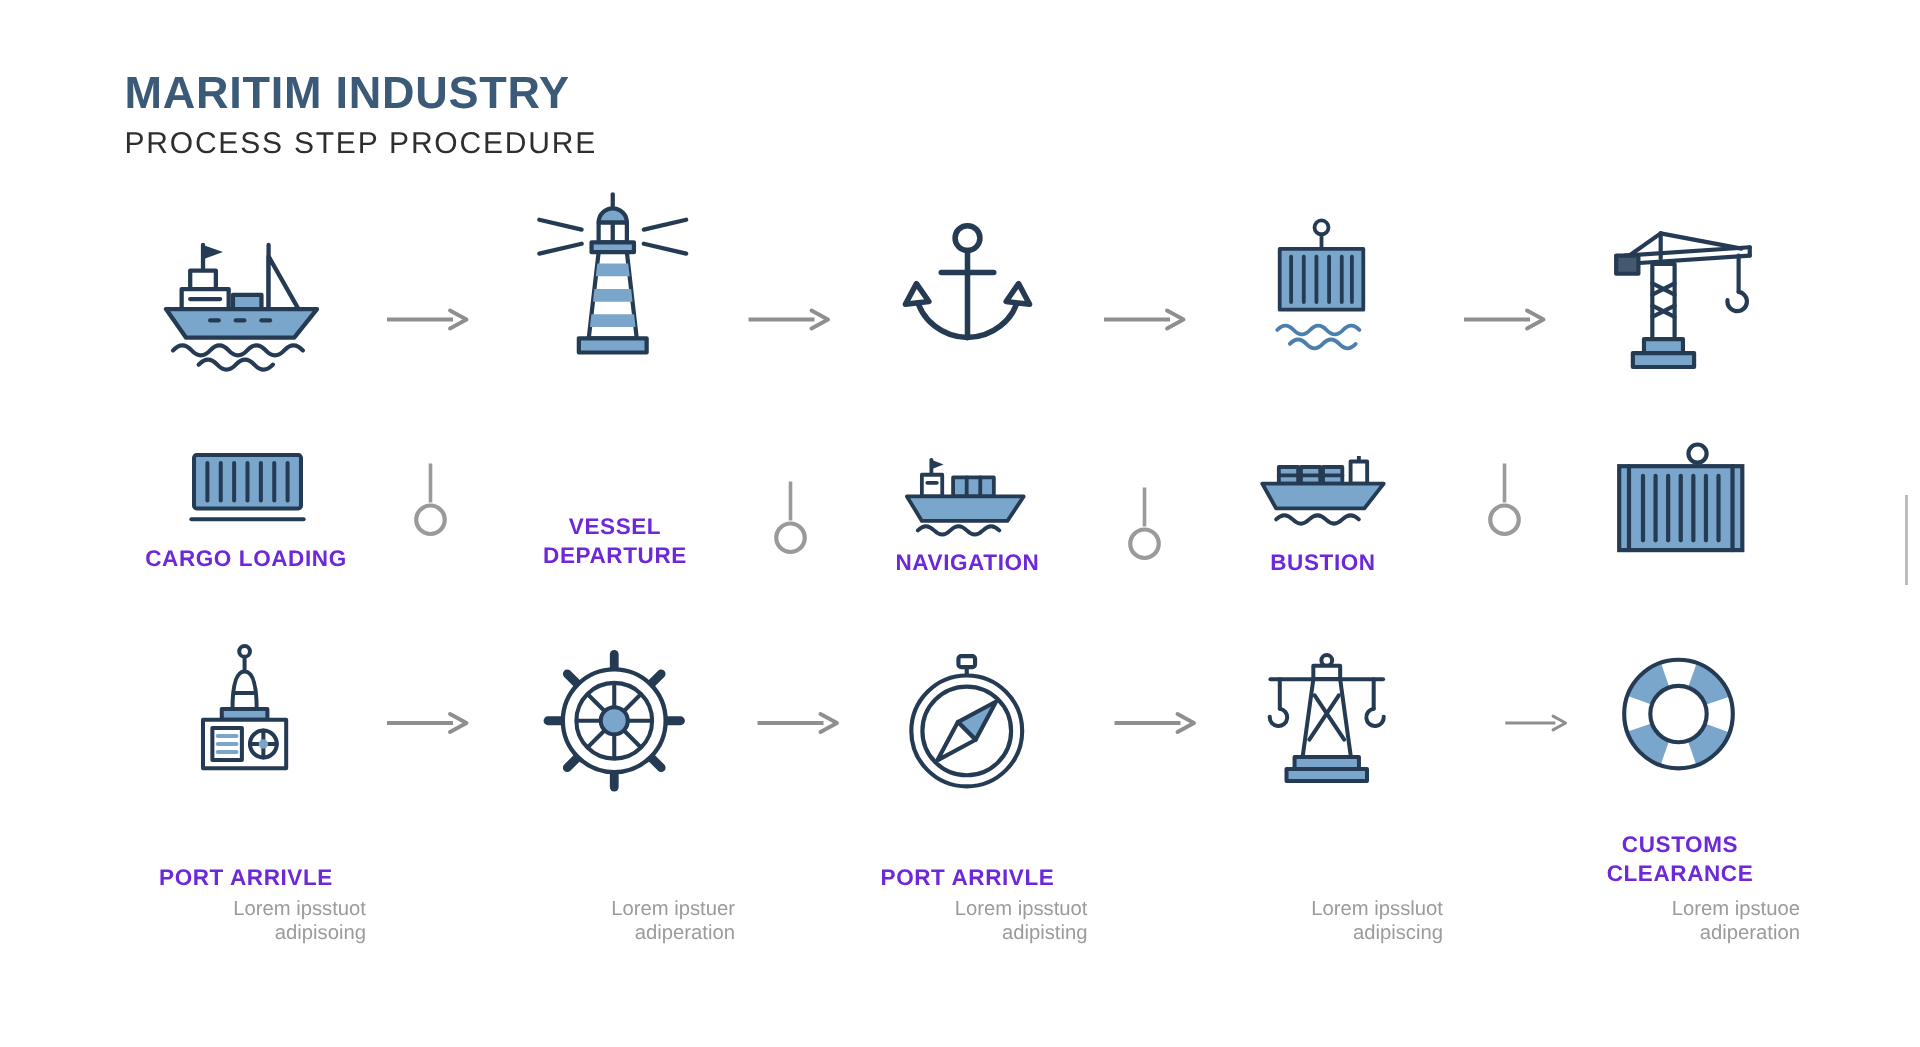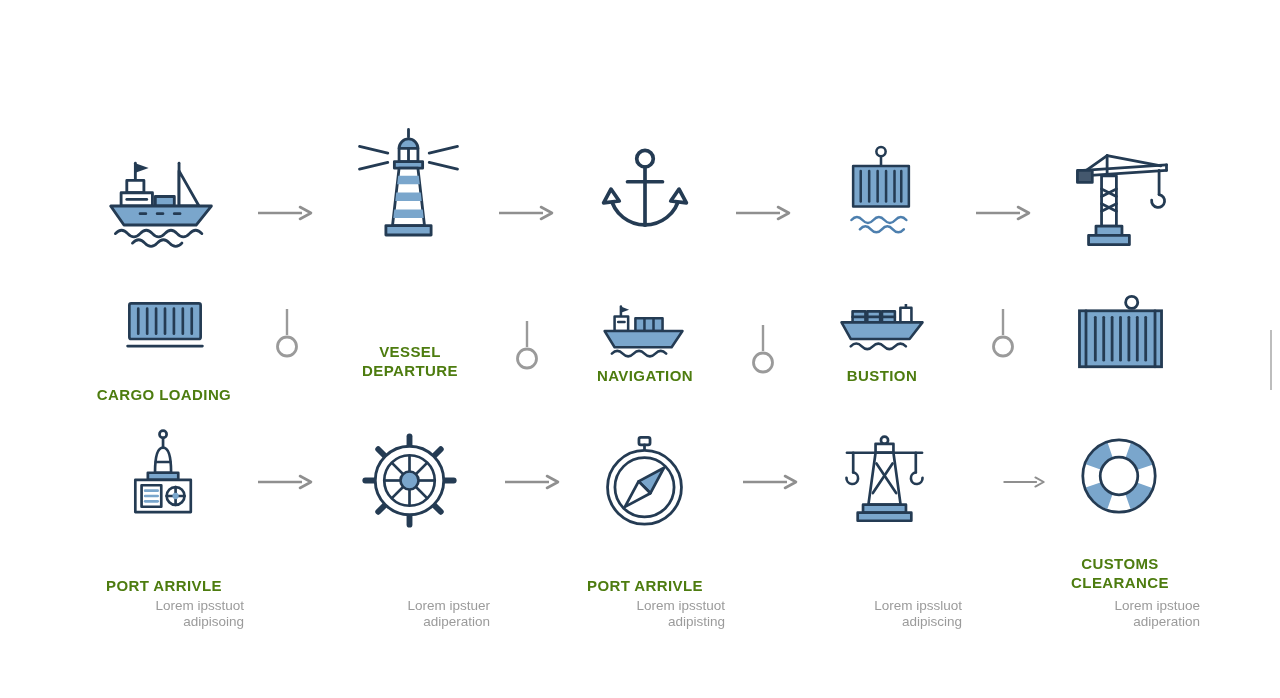--- a/index.html
+++ b/index.html
@@ -2,29 +2,33 @@
 <html><head>
 <meta charset="utf-8">
 <style>
   * { margin:0; padding:0; box-sizing:border-box; }
   html,body { background:#ffffff; }
   body { font-family:"Liberation Sans", sans-serif; }
   .canvas { position:relative; width:1280px; height:698px; background:#ffffff; overflow:hidden; }
   .abs { position:absolute; }
   .title { font-size:30px; font-weight:800; color:#3b5a78; letter-spacing:.5px; }
   .subtitle { font-size:20px; color:#2e2e2e; letter-spacing:1.2px; margin-top:5px; }
-  .step-label { font-size:15px; font-weight:700; color:#4d7c0f; text-align:center; letter-spacing:.4px; line-height:1.28; }
+  .step-label { font-size:15px; font-weight:700; color:#6d28d9; text-align:center; letter-spacing:.4px; line-height:1.28; }
   .desc { font-size:13.5px; color:#9b9b9b; text-align:right; line-height:1.2; }
   svg { display:block; }
 </style>
 </head>
 <body>
 
 <div class="canvas">
 
+  <div class="abs" style="left:83px;top:46px;">
+    <div class="title">MARITIM INDUSTRY</div>
+    <div class="subtitle">PROCESS STEP PROCEDURE</div>
+  </div>
 
   <div class="abs" style="left:104px;top:150px;">
     <svg width="114" viewBox="0 0 120 104">
       <g stroke="#243b53" stroke-width="3" fill="none" stroke-linejoin="round" stroke-linecap="round">
         <line x1="33" y1="14" x2="33" y2="40"></line>
         <path d="M33 14 l14 5 -14 5 z" fill="#243b53" stroke="none"></path>
         <rect x="24" y="32" width="18" height="13" fill="#ffffff"></rect>
         <rect x="18" y="45" width="33" height="14" fill="#ffffff"></rect>
         <line x1="24" y1="52" x2="45" y2="52"></line>
         <rect x="54" y="49" width="20" height="10" fill="#7aa6cc"></rect>
@@ -149,21 +153,21 @@
         <line x1="26" y1="12" x2="26" y2="40"></line>
         <line x1="36" y1="12" x2="36" y2="40"></line>
         <line x1="46" y1="12" x2="46" y2="40"></line>
         <line x1="56" y1="12" x2="56" y2="40"></line>
         <line x1="66" y1="12" x2="66" y2="40"></line>
         <line x1="76" y1="12" x2="76" y2="40"></line>
         <line x1="4" y1="54" x2="88" y2="54"></line>
       </g>
     </svg>
   </div>
-  <div class="step-label abs" style="left:64px;top:363px;width:200px;margin-top:22px;">CARGO LOADING</div>
+  <div class="step-label abs" style="left:64px;top:363px;width:200px;">CARGO LOADING</div>
 
   <div class="step-label abs" style="left:350px;top:342px;width:120px;">VESSEL DEPARTURE</div>
 
   <div class="abs" style="left:601px;top:302px;">
     <svg width="86" viewBox="0 0 95 62">
       <g stroke="#243b53" stroke-width="2.8" fill="none" stroke-linejoin="round" stroke-linecap="round">
         <line x1="22" y1="5" x2="22" y2="18"></line>
         <path d="M22 5 l9 3.5 -9 3.5 z" fill="#243b53" stroke="none"></path>
         <rect x="15" y="16" width="15" height="16" fill="#ffffff"></rect>
         <line x1="19" y1="22" x2="26" y2="22"></line>

